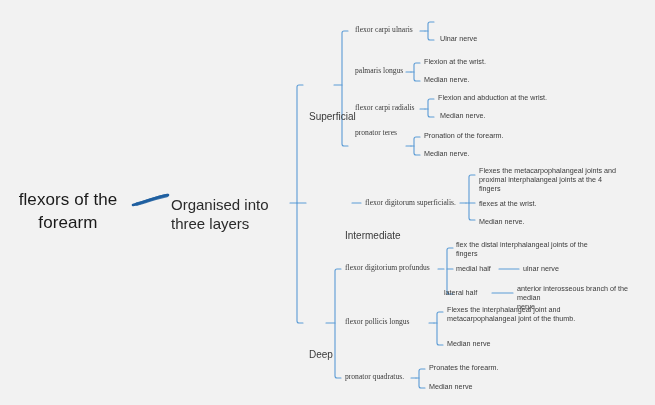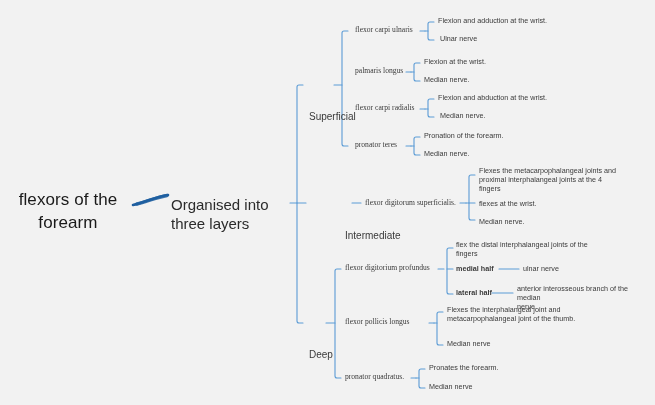--- a/index.html
+++ b/index.html
@@ -99,23 +99,22 @@
 
   <div class="node l1" style="left:171px;top:196px;width:120px;">Organised into three layers</div>
 
   <div class="node l2" style="left:309px;top:79px;width:50px;">Superficial</div>
   <div class="node l2" style="left:310px;top:198px;width:55px;padding-left:35px;">Intermediate</div>
   <div class="node l2" style="left:309px;top:317px;width:24px;">Deep</div>
 
   <div class="node l3" style="left:355px;top:25px;width:68px;">flexor carpi ulnaris</div>
   <div class="node l3" style="left:355px;top:66px;width:60px;">palmaris longus</div>
   <div class="node l3" style="left:355px;top:103px;width:70px;">flexor carpi radialis</div>
-  <div class="node l3" style="left:355px;top:140px;width:72px;">pronator teres</div>
+  <div class="node l3" style="left:355px;top:128px;width:72px;">pronator teres</div>
 
-  <div class="node l4" style="left:438px;top:16px;width:180px;">Flexion and adduction at the wrist.</div>
   <div class="node l4" style="left:440px;top:34px;width:120px;">Ulnar nerve</div>
 
   <div class="node l4" style="left:424px;top:57px;width:150px;">Flexion at the wrist.</div>
   <div class="node l4" style="left:424px;top:75px;width:120px;">Median nerve.</div>
 
   <div class="node l4" style="left:438px;top:93px;width:185px;">Flexion and abduction at the wrist.</div>
   <div class="node l4" style="left:440px;top:111px;width:120px;">Median nerve.</div>
 
   <div class="node l4" style="left:424px;top:131px;width:150px;">Pronation of the forearm.</div>
   <div class="node l4" style="left:424px;top:149px;width:120px;">Median nerve.</div>
@@ -127,23 +126,23 @@
 fingers</div>
   <div class="node l4" style="left:479px;top:199px;width:140px;">flexes at the wrist.</div>
   <div class="node l4" style="left:479px;top:217px;width:140px;">Median nerve.</div>
 
   <div class="node l3" style="left:345px;top:263px;width:96px;">flexor digitorium profundus</div>
   <div class="node l3" style="left:345px;top:317px;width:85px;">flexor pollicis longus</div>
   <div class="node l3" style="left:345px;top:372px;width:70px;">pronator quadratus.</div>
 
   <div class="node l4" style="left:456px;top:240px;width:165px;">flex the distal interphalangeal joints of the
 fingers</div>
-  <div class="node l4" style="left:456px;top:264px;width:50px;font-weight:bold;">medial half</div>
+  <div class="node l4" style="left:456px;top:264px;width:50px;">medial half</div>
   <div class="node l5" style="left:523px;top:264px;width:80px;">ulnar nerve</div>
-  <div class="node l4" style="left:456px;top:288px;width:50px;font-weight:bold;">lateral half</div>
+  <div class="node l4" style="left:444px;top:288px;width:50px;">lateral half</div>
   <div class="node l5" style="left:517px;top:284px;width:135px;">anterior interosseous branch of the median
 nerve.</div>
 
   <div class="node l4" style="left:447px;top:305px;width:180px;">Flexes the interphalangeal joint and
 metacarpophalangeal joint of the thumb.</div>
   <div class="node l4" style="left:447px;top:339px;width:120px;">Median nerve</div>
 
   <div class="node l4" style="left:429px;top:363px;width:140px;">Pronates the forearm.</div>
   <div class="node l4" style="left:429px;top:382px;width:120px;">Median nerve</div>
 

